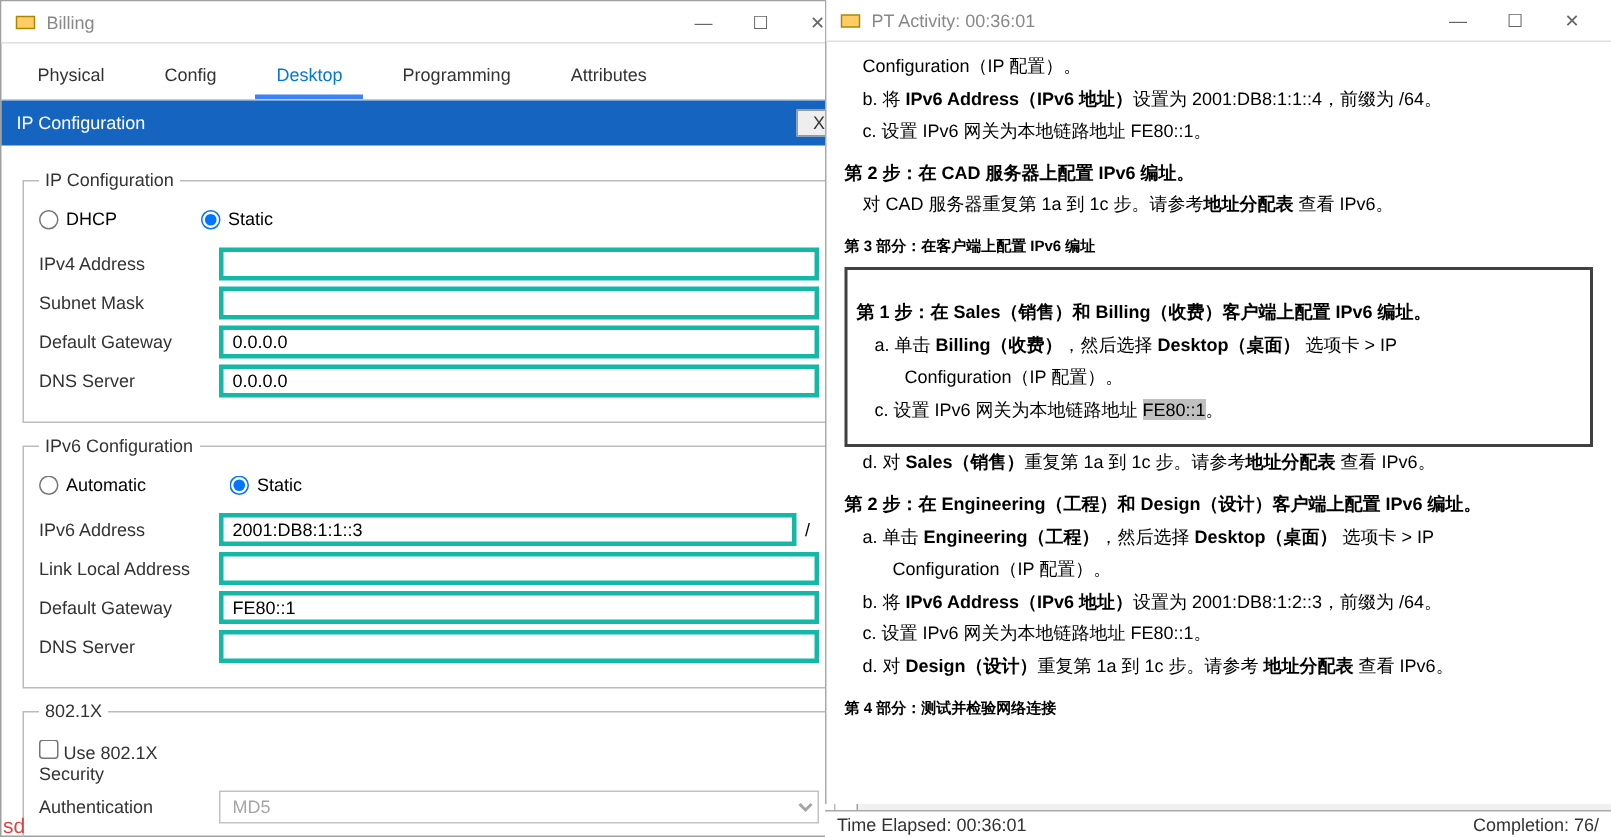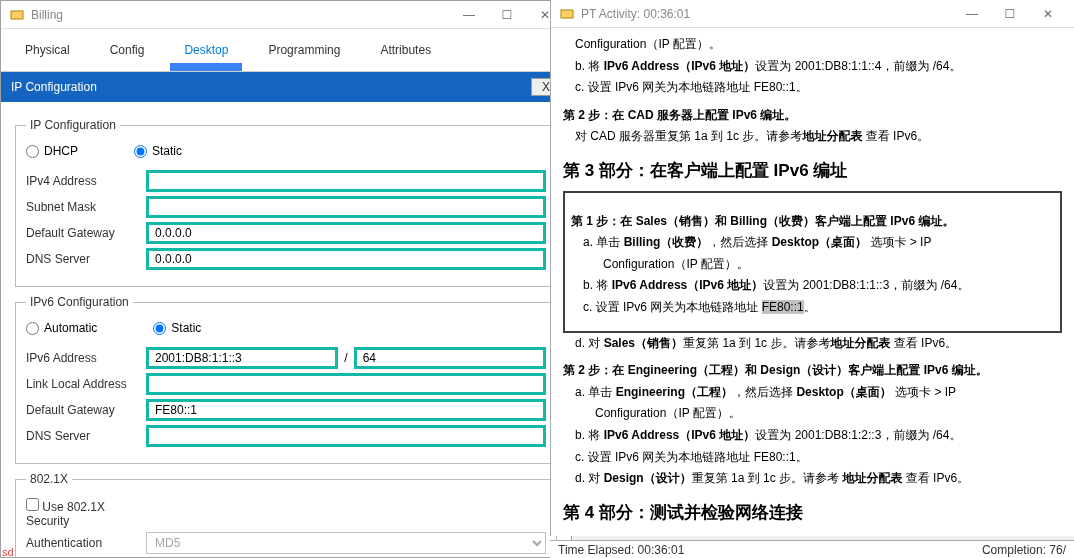--- a/index.html
+++ b/index.html
@@ -6,21 +6,21 @@
 body { background: #f0f0f0; overflow: hidden; width: 1074px; height: 558px; position: relative; }
 
 .window { position: absolute; background: #fff; border: 1px solid #a0a0a0; }
 .titlebar { height: 28px; background: #fff; display: flex; align-items: center; padding: 0 8px; border-bottom: 1px solid #e0e0e0; color: #888; }
 .titlebar .icon { width: 16px; height: 16px; margin-right: 6px; }
 .titlebar .winbtns { margin-left: auto; display: flex; gap: 2px; }
 .titlebar .winbtns span { display: inline-flex; width: 36px; height: 24px; align-items: center; justify-content: center; color: #666; }
 
 .tabs { display: flex; padding: 8px 10px 0; gap: 12px; border-bottom: 1px solid #ccc; }
 .tab { padding: 6px 14px; color: #333; cursor: pointer; }
-.tab.active { color: #0078d7; border-bottom: 8px solid #3b82f6; }
+.tab.active { color: #0078d7; border-bottom: 3px solid #3b82f6; }
 
 .panel-header { background: #1565c0; color: #fff; padding: 6px 10px; display: flex; align-items: center; }
 .panel-header .closebox { margin-left: auto; background: #eee; color: #333; padding: 1px 10px; border: 1px solid #999; }
 
 .form-area { padding: 8px 14px; }
 .field-row { display: flex; align-items: center; margin: 4px 0; }
 .field-row label { width: 120px; color: #333; }
 .field-row input[type=text] { flex: 1; height: 22px; border: 3px solid #14b8a6; padding: 2px 6px; }
 .field-row .slash { padding: 0 6px; }
 .field-row .prefix { width: 60px; height: 22px; border: 1px solid #aaa; padding: 2px 6px; }
@@ -30,30 +30,30 @@
 
 .radio-row { display: flex; gap: 56px; padding: 4px 0 8px; }
 .radio-row label { display: flex; align-items: center; gap: 5px; }
 
 select { height: 22px; border: 1px solid #aaa; flex: 1; padding: 2px 4px; background: #fff; }
 
 .instructions { position: absolute; left: 550px; top: 0; right: 0; bottom: 22px; background: #fff; border-left: 1px solid #aaa; }
 .instr-body { padding: 6px 12px; font-size: 13px; line-height: 1.8; overflow: hidden; }
 .instr-body .li-a { margin-left: 28px; text-indent: -16px; }
 .instr-body .step-title { font-weight: bold; margin-top: 6px; }
-.instr-body .section-title { font-weight: bold; font-size: 17px; margin: 8px 0 4px; }
+.instr-body .section-title { font-weight: bold; font-size: 10px; margin: 8px 0 4px; }
 .instr-body b { font-weight: bold; }
 .redbox { border: 2px solid #404040; padding: 12px 6px; }
 .hl { background: #c0c0c0; }
 
 .statusbar { position: absolute; bottom: 0; left: 550px; right: 0; height: 18px; background: #fff; border-top: 1px solid #aaa; display: flex; align-items: center; padding: 0 8px; font-size: 12px; color: #333; }
 .statusbar .right { margin-left: auto; }
 
 .leftwin { left: 0; top: 0; width: 572px; height: 558px; }
-.small-sd { position: absolute; left: 2px; bottom: 0; color: #d44; font-size: 11px; }
+.small-sd { position: absolute; left: 2px; bottom: 0; color: #d44; font-size: 14px; }
 </style>
 </head>
 <body>
 
 <div class="window leftwin">
   <div class="titlebar">
     <span class="icon">
       <svg viewBox="0 0 16 16">
           <rect x="2" y="4" width="12" height="8" fill="#ffcc66" stroke="#aa8800"></rect>
         </svg>
@@ -120,21 +120,20 @@
           </label>
         <label>
             <input type="radio" name="ip6" checked="" style="">
             <span>Static</span>
           </label>
       </div>
       <div class="field-row">
         <label>IPv6 Address</label>
         <input type="text" value="2001:DB8:1:1::3" style="">
         <span class="slash">/</span>
-        <input type="text" class="prefix" value="64" style="">
       </div>
       <div class="field-row">
           <label>Link Local Address</label>
           <input type="text" value="" style="">
         </div>
       <div class="field-row">
           <label>Default Gateway</label>
           <input type="text" value="FE80::1" style="">
         </div>
       <div class="field-row">
@@ -175,21 +174,20 @@
     <div class="li-a"><span>Configuration（IP 配置）</span><span>。</span></div>
     <div class="li-a"><span>b.  将 </span><b>IPv6 Address（IPv6 地址）</b><span>设置为 2001:DB8:1:1::4，前缀为 /64。</span></div>
     <div class="li-a">c.  设置 IPv6 网关为本地链路地址 FE80::1。</div>
     <div class="step-title">第 2 步：在 CAD 服务器上配置 IPv6 编址。</div>
     <div class="li-a"><span>对 CAD 服务器重复第 1a 到 1c 步。请参考</span><b>地址分配表</b><span> 查看 IPv6。</span></div>
     <div class="section-title">第 3 部分：在客户端上配置 IPv6 编址</div>
     <div class="redbox">
       <div class="step-title">第 1 步：在 Sales（销售）和 Billing（收费）客户端上配置 IPv6 编址。</div>
       <div class="li-a"><span>a.  单击 </span><b>Billing（收费）</b><span>，然后选择 </span><b>Desktop（桌面）</b><span> 选项卡 &gt; IP</span></div>
       <div class="li-a" style="white-space:pre;">      Configuration（IP 配置）。</div>
-      <div class="li-a"><span>b.  将 </span><b>IPv6 Address（IPv6 地址）</b><span>设置为 2001:DB8:1:1::3，前缀为 /64。</span></div>
       <div class="li-a"><span>c.  设置 IPv6 网关为本地链路地址 </span><span class="hl">FE80::1</span><span>。</span></div>
     </div>
     <div class="li-a"><span>d.  对 </span><b>Sales（销售）</b><span>重复第 1a 到 1c 步。请参考</span><b>地址分配表</b><span> 查看 IPv6。</span></div>
     <div class="step-title">第 2 步：在 Engineering（工程）和 Design（设计）客户端上配置 IPv6 编址。</div>
     <div class="li-a"><span>a.  单击 </span><b>Engineering（工程）</b><span>，然后选择 </span><b>Desktop（桌面）</b><span> 选项卡 &gt; IP</span></div>
     <div class="li-a" style="white-space:pre;">      Configuration（IP 配置）。</div>
     <div class="li-a"><span>b.  将 </span><b>IPv6 Address（IPv6 地址）</b><span>设置为 2001:DB8:1:2::3，前缀为 /64。</span></div>
     <div class="li-a">c.  设置 IPv6 网关为本地链路地址 FE80::1。</div>
     <div class="li-a"><span>d.  对 </span><b>Design（设计）</b><span>重复第 1a 到 1c 步。请参考 </span><b>地址分配表</b><span> 查看 IPv6。</span></div>
     <div class="section-title">第 4 部分：测试并检验网络连接</div>

